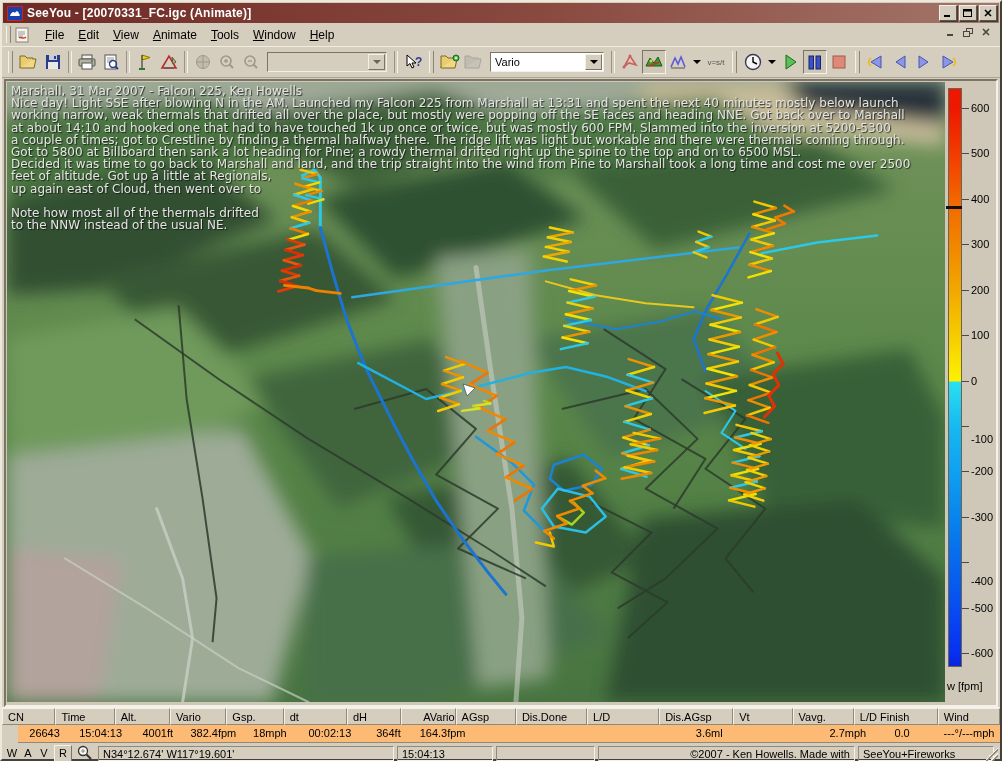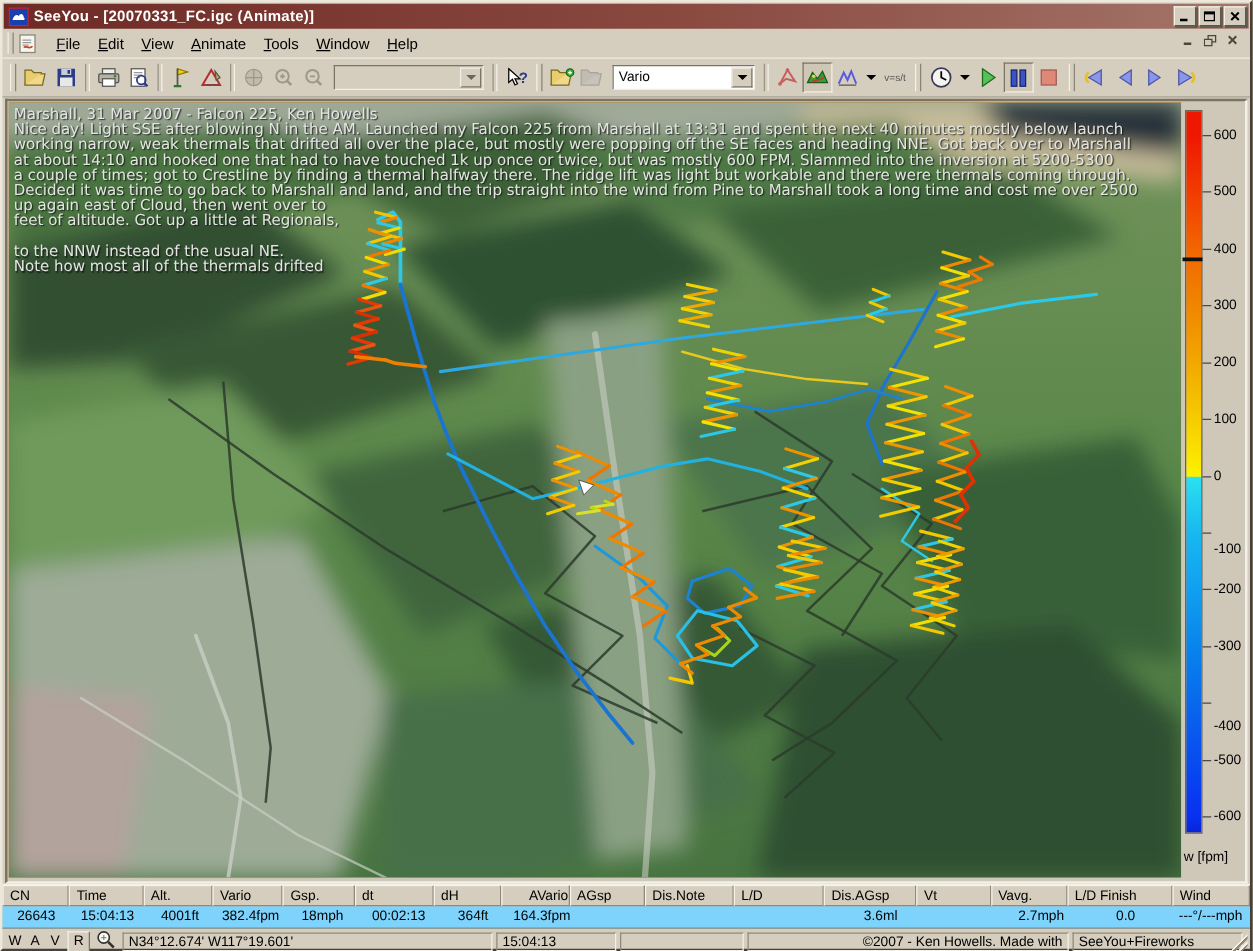--- a/index.html
+++ b/index.html
@@ -26,37 +26,37 @@
   .tb.disabled{opacity:.45;filter:grayscale(.8);}
   .tsep{width:2px;height:22px;border-left:1px solid #9a9486;border-right:1px solid #f4f1e8;margin:0 3px;flex:0 0 auto;}
   .tgrip{width:3px;height:22px;border-left:1px solid #f4f1e8;border-right:1px solid #8a8474;margin:0 4px;flex:0 0 auto;}
   .combo{height:20px;background:#fff;border:1px solid;border-color:#7a7465 #f2efe6 #f2efe6 #7a7465;display:flex;align-items:center;font-size:11px;padding-left:4px;position:relative;box-sizing:border-box;flex:0 0 auto;}
   .combo.dis{background:#d5cdbd;color:#8a8474;}
   .combo .arrowbtn{position:absolute;right:1px;top:1px;bottom:1px;width:15px;background:#d5cdbd;border:1px solid;border-color:#f2efe6 #7a7465 #7a7465 #f2efe6;display:flex;align-items:center;justify-content:center;}
   .dn-arrow{width:0;height:0;border-left:4px solid transparent;border-right:4px solid transparent;border-top:4px solid #000;}
   .vst{font-size:8px;color:#555;line-height:7px;text-align:center;}
   
   .content{margin:1px 2px 0 2px;height:628px;border:2px solid;border-color:#7a7465 #f4f1e8 #f4f1e8 #7a7465;background:#cfc7b8;display:flex;box-sizing:border-box;padding:1px;}
-  .map{width:938px;height:620px;position:relative;overflow:hidden;background:#a16207;flex:0 0 auto;}
+  .map{width:938px;height:620px;position:relative;overflow:hidden;background:#be185d;flex:0 0 auto;}
   .map svg{position:absolute;inset:0;}
   .overlay{position:absolute;left:4px;top:3px;color:#e4e4e2;font-size:12px;line-height:12.2px;font-family:"DejaVu Sans",sans-serif;text-shadow:1px 1px 1px rgba(15,20,15,.8);white-space:nowrap;}
   .scalebar{position:relative;width:52px;height:620px;background:#cfc7b8;flex:1;}
   .sbar{position:absolute;left:3px;top:6px;width:12px;height:577px;border:1px solid #6a6455;
     background:linear-gradient(180deg,
       #ee1800 0%, #ee1800 3.4%, #f23c00 11.3%, #f26600 19.2%, #f08600 27%, #f2a800 34.9%,
       #f6cc00 42.8%, #fdf200 50.6%, #2ae0f0 50.8%, #18b8f0 58.5%, #10a0f0 66.4%, #0884ec 74.3%,
       #0868ec 82.1%, #084cf0 90%, #0830f0 97.9%, #0824d8 100%);}
   .tick{position:absolute;left:17px;width:7px;height:1px;background:#4a4a4a;}
   .tlab{position:absolute;left:26px;font-size:11px;color:#000;transform:translateY(-6px);}
   .smarker{position:absolute;left:1px;width:16px;height:3px;background:#101010;}
   .scale-unit{position:absolute;left:2px;top:598px;font-size:11px;color:#000;}
   
   .thead{display:flex;height:18px;background:#d5cdbd;border-top:1px solid #f4f1e8;box-sizing:border-box;}
   .hc{box-sizing:border-box;font-size:11px;padding:2px 0 0 5px;border-right:1px solid #8f8979;border-left:1px solid #f4f1e8;border-top:1px solid #f4f1e8;border-bottom:1px solid #8f8979;white-space:nowrap;overflow:hidden;}
-  .trow{display:flex;height:18px;background:#7dd3fc;border-bottom:1px solid #8f8979;box-sizing:border-box;}
+  .trow{display:flex;height:18px;background:#fdba74;border-bottom:1px solid #8f8979;box-sizing:border-box;margin-left:16px;}
   .vc{box-sizing:border-box;font-size:11px;padding-top:2px;text-align:center;white-space:nowrap;overflow:hidden;}
   
   .statusbar{height:20px;display:flex;align-items:center;font-size:11px;padding:0 2px;position:relative;}
   .slet{width:16px;text-align:center;}
   .rbtn{width:16px;height:15px;border:1px solid;border-color:#f4f1e8 #7a7465 #7a7465 #f4f1e8;background:#d5cdbd;text-align:center;line-height:14px;margin:0 2px;}
   .spanel{height:15px;border:1px solid;border-color:#8f8979 #f4f1e8 #f4f1e8 #8f8979;padding:0 4px;line-height:14px;box-sizing:border-box;margin-left:3px;white-space:nowrap;overflow:hidden;}
   .grip-corner{position:absolute;right:2px;bottom:2px;width:14px;height:14px;
     background:linear-gradient(135deg,transparent 50%,#f4f1e8 50%,#f4f1e8 57%,#8f8979 57%,#8f8979 64%,transparent 64%,transparent 71%,#f4f1e8 71%,#f4f1e8 78%,#8f8979 78%,#8f8979 85%,transparent 85%);}
 </style>
 </head>
@@ -559,26 +559,27 @@
           <line x1="703.4" y1="165.6" x2="688.2" y2="170.8" stroke="#2cc8e8" stroke-width="2.4" stroke-linecap="round"></line>
           <line x1="688.2" y1="170.8" x2="701" y2="176" stroke="#f2c800" stroke-width="2.4" stroke-linecap="round"></line>
           <polygon points="457,303 469,307 461,315" fill="#ffffff" stroke="#333" stroke-width="0.6"></polygon>
         </svg>
       <div class="overlay" id="overlay-text">
           <div>Marshall, 31 Mar 2007 - Falcon 225, Ken Howells</div>
           <div>Nice day! Light SSE after blowing N in the AM. Launched my Falcon 225 from Marshall at 13:31 and spent the next 40 minutes mostly below launch</div>
           <div>working narrow, weak thermals that drifted all over the place, but mostly were popping off the SE faces and heading NNE. Got back over to Marshall</div>
           <div>at about 14:10 and hooked one that had to have touched 1k up once or twice, but was mostly 600 FPM. Slammed into the inversion at 5200-5300</div>
           <div>a couple of times; got to Crestline by finding a thermal halfway there. The ridge lift was light but workable and there were thermals coming through.</div>
+          <div>Got to 5800 at Billboard then sank a lot heading for Pine; a rowdy thermal drifted right up the spine to the top and on to 6500 MSL.</div>
           <div>Decided it was time to go back to Marshall and land, and the trip straight into the wind from Pine to Marshall took a long time and cost me over 2500</div>
+          <div>feet of altitude. Got up a little at Regionals,</div>
           <div>up again east of Cloud, then went over to</div>
-          <div>feet of altitude. Got up a little at Regionals,</div>
           <div>&nbsp;</div>
+          <div>Note how most all of the thermals drifted</div>
           <div>to the NNW instead of the usual NE.</div>
-          <div>Note how most all of the thermals drifted</div>
         </div>
     </div>
     <div class="scalebar">
       <div class="sbar"></div>
       <div id="scale-ticks">
           <div class="tick" style="top: 26px;"></div>
           <div class="tlab" style="top: 26px;">600</div>
           <div class="tick" style="top: 71.4167px;"></div>
           <div class="tlab" style="top: 71.4167px;">500</div>
           <div class="tick" style="top: 116.833px;"></div>
@@ -612,21 +613,21 @@
   <div class="thead" id="thead">
       <span class="hc" style="width: 54px;">CN</span>
       <span class="hc" style="width: 60px;">Time</span>
       <span class="hc" style="width: 56px;">Alt.</span>
       <span class="hc" style="width: 57px;">Vario</span>
       <span class="hc" style="width: 58px;">Gsp.</span>
       <span class="hc" style="width: 64px;">dt</span>
       <span class="hc" style="width: 55px;">dH</span>
       <span class="hc" style="width: 55px; text-align: right;">AVario</span>
       <span class="hc" style="width: 61px;">AGsp</span>
-      <span class="hc" style="width: 72px;">Dis.Note</span>
+      <span class="hc" style="width: 72px;">Dis.Done</span>
       <span class="hc" style="width: 73px;">L/D</span>
       <span class="hc" style="width: 75px;">Dis.AGsp</span>
       <span class="hc" style="width: 60px;">Vt</span>
       <span class="hc" style="width: 62px;">Vavg.</span>
       <span class="hc" style="width: 85px;">L/D Finish</span>
       <span class="hc" style="width: 63px;">Wind</span>
     </div>
   <div class="trow" id="trow">
       <span class="vc" style="width: 54px;">26643</span>
       <span class="vc" style="width: 60px;">15:04:13</span>
@@ -634,21 +635,21 @@
       <span class="vc" style="width: 57px;">382.4fpm</span>
       <span class="vc" style="width: 58px;">18mph</span>
       <span class="vc" style="width: 64px;">00:02:13</span>
       <span class="vc" style="width: 55px;">364ft</span>
       <span class="vc" style="width: 55px;">164.3fpm</span>
       <span class="vc" style="width: 61px;"></span>
       <span class="vc" style="width: 72px;"></span>
       <span class="vc" style="width: 73px;"></span>
       <span class="vc" style="width: 75px;">3.6ml</span>
       <span class="vc" style="width: 60px;"></span>
-      <span class="vc" style="width: 62px;">2.7mph</span>
+      <span class="vc" style="width: 62px; text-align: right;">2.7mph</span>
       <span class="vc" style="width: 73px;">0.0</span>
       <span class="vc" style="width: 63px;">---°/---mph</span>
     </div>
 
   <div class="statusbar">
     <span class="slet">W</span>
     <span class="slet">A</span>
     <span class="slet">V</span>
     <span class="rbtn">R</span>
     <span style="margin:0 3px"><svg width="15" height="15">

